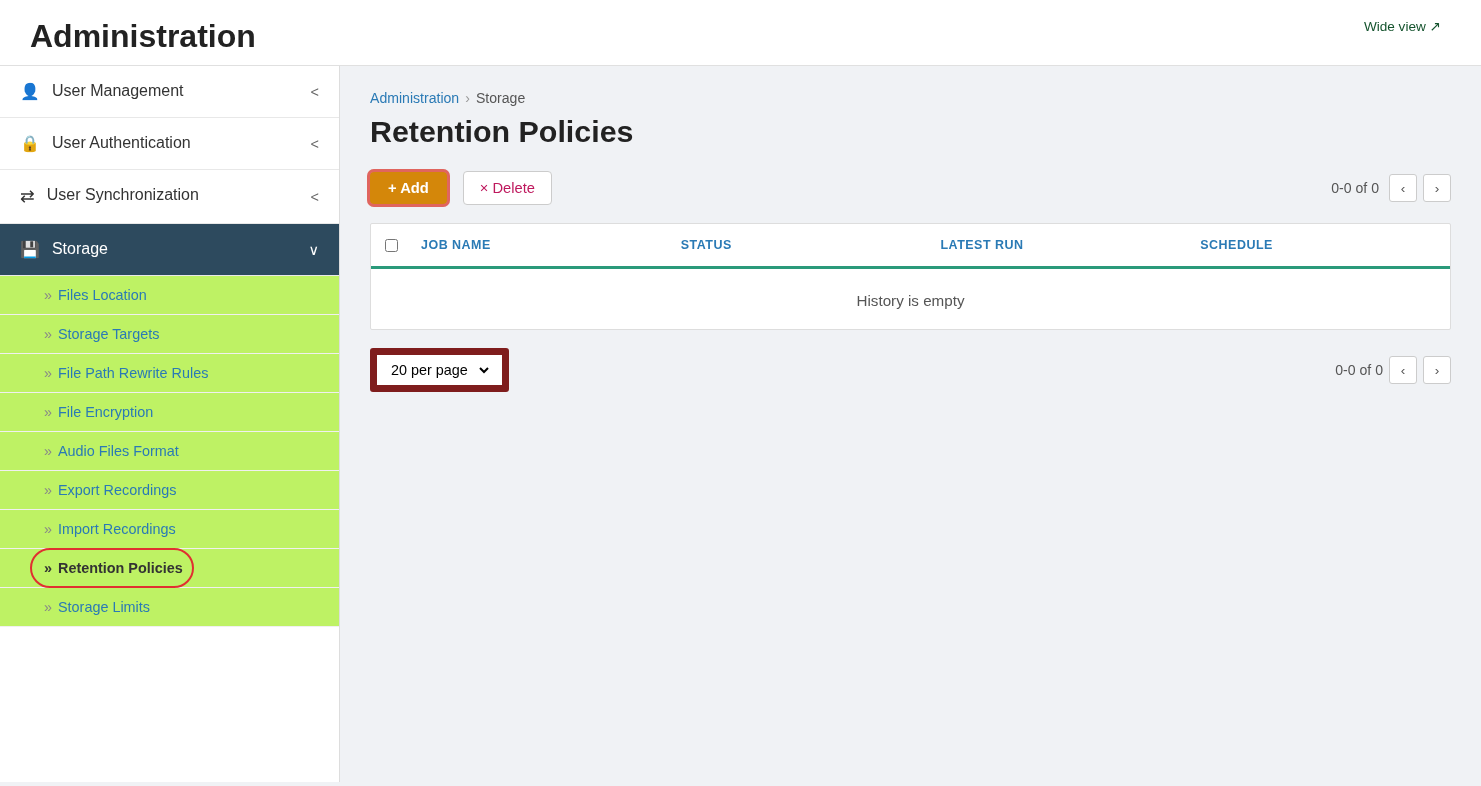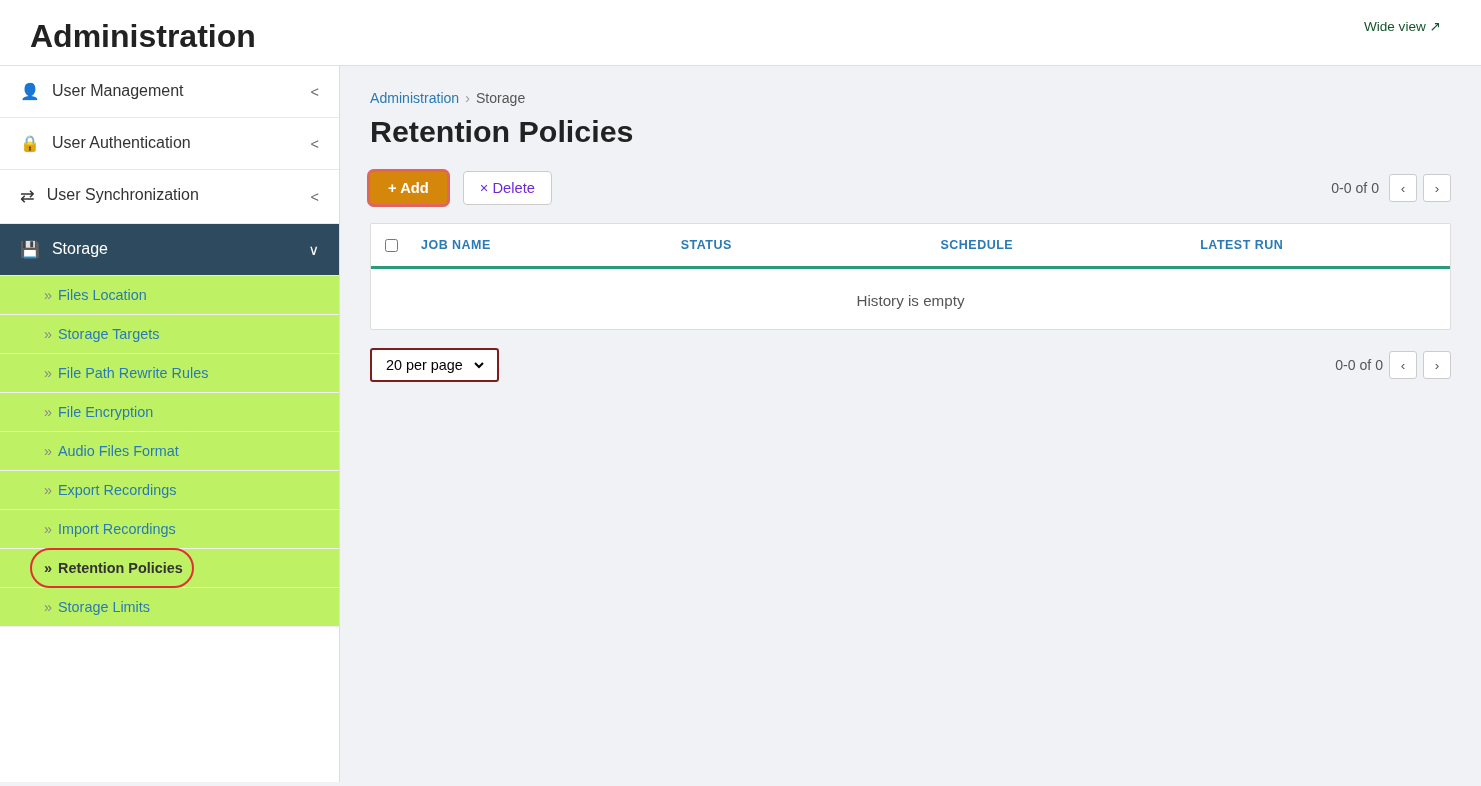--- a/index.html
+++ b/index.html
@@ -132,21 +132,21 @@
       font-weight: 600;
       display: flex;
       align-items: center;
       gap: 5px;
       box-shadow: 0 0 0 3px rgba(220,60,50,0.55);
       outline: 3px solid rgba(220,60,50,0.5);
     }
 
     .btn-delete {
       background: #fff;
-      color: #6d28d9;
+      color: #be185d;
       border: 1px solid #ccc;
       padding: 8px 16px;
       font-size: 0.92rem;
       border-radius: 4px;
       cursor: pointer;
       display: flex;
       align-items: center;
       gap: 5px;
     }
 
@@ -210,21 +210,21 @@
       justify-content: center;
     }
 
     .bottom-bar {
       display: flex;
       align-items: center;
       margin-top: 18px;
       gap: 10px;
     }
     .per-page-select {
-      border: 2px solid #7f1d1d;
+      border: 7px solid #7f1d1d;
       padding: 6px 10px;
       font-size: 0.9rem;
       border-radius: 3px;
       background: #fff;
       cursor: pointer;
       display: flex;
       align-items: center;
       gap: 8px;
     }
     .per-page-select select {
@@ -358,22 +358,22 @@
         </div>
       </div>
 
       <div class="table-container">
         <div class="table-header">
           <div class="table-header-cell checkbox-cell">
             <input type="checkbox" style="">
           </div>
           <div class="table-header-cell">JOB NAME</div>
           <div class="table-header-cell">STATUS</div>
+          <div class="table-header-cell">LATEST RUN</div>
           <div class="table-header-cell">SCHEDULE</div>
-          <div class="table-header-cell">LATEST RUN</div>
         </div>
         <div class="table-body">
           <span>History is empty</span>
         </div>
       </div>
 
       <div class="bottom-bar">
         <div class="per-page-select">
           <select>
             <option>10 per page</option>

